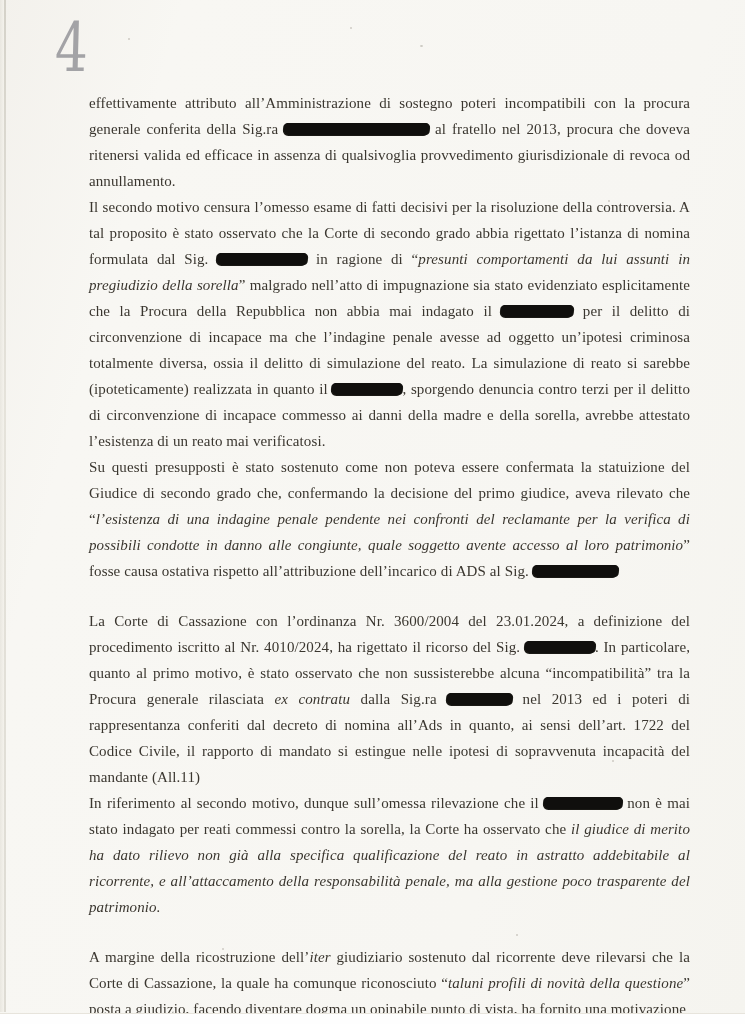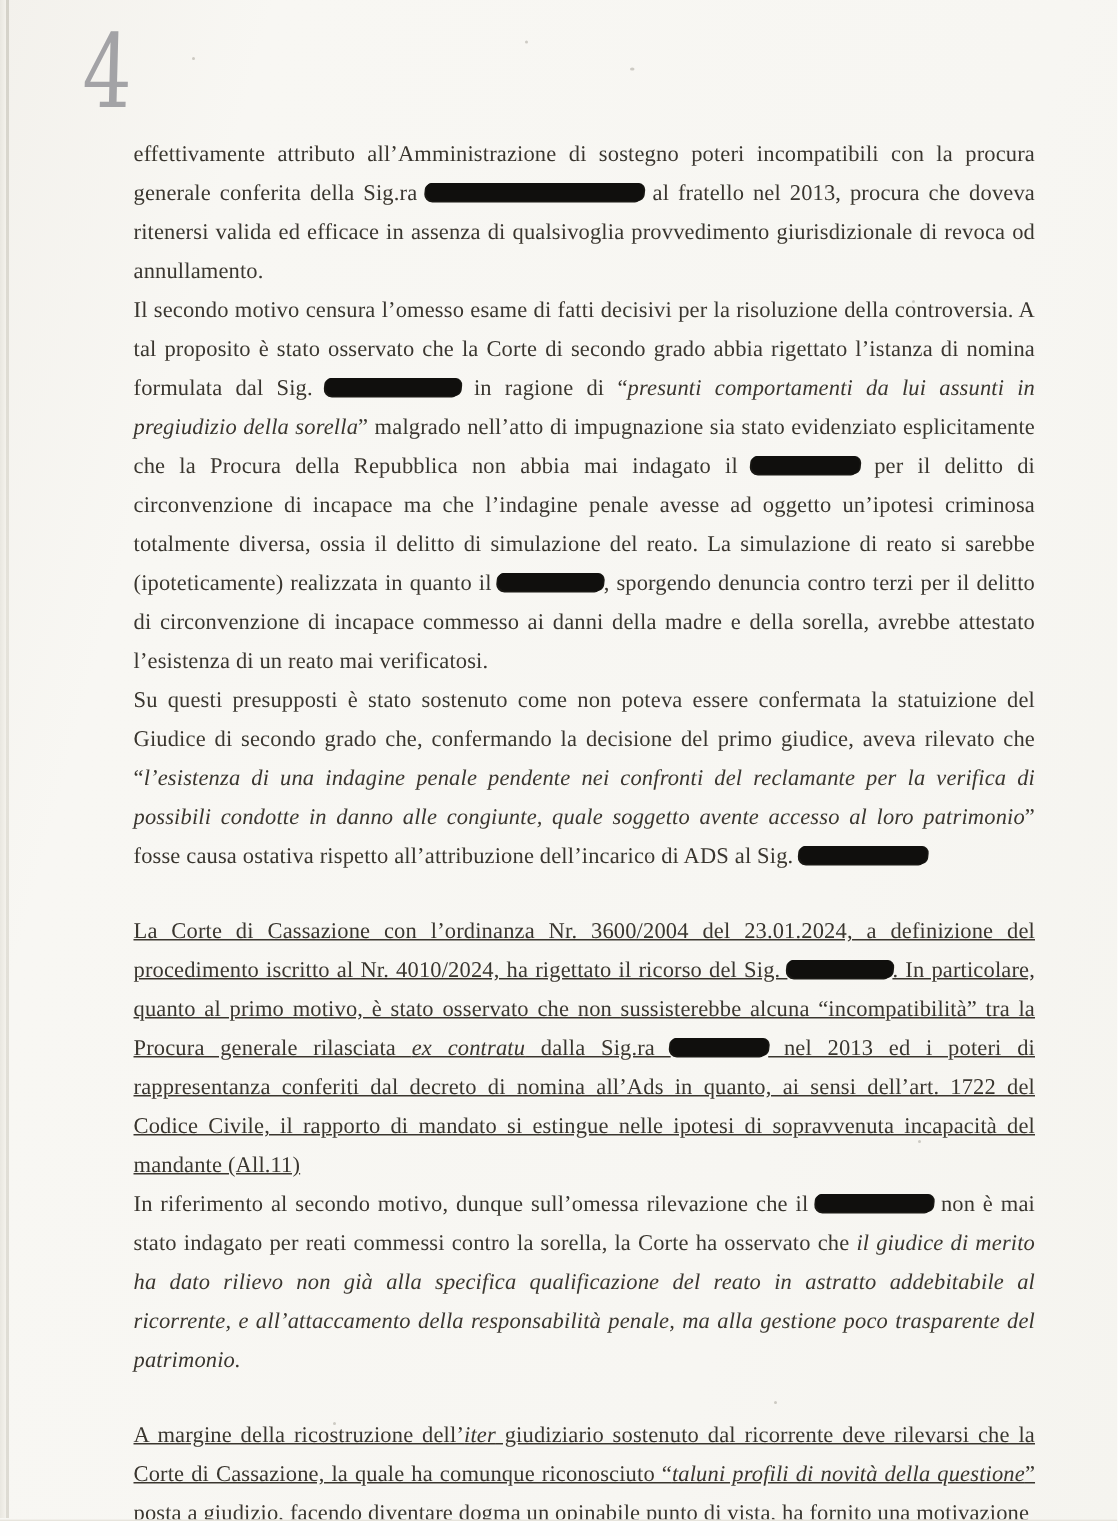--- a/index.html
+++ b/index.html
@@ -34,21 +34,21 @@
     opacity:.8;
   }
   .body-text {
     position:absolute; left:89px; top:90px; width:601px;
     font-size:15px; line-height:26px;
     color:#3a362f;
     text-align:justify;
     letter-spacing:.1px;
   }
   .body-text p { margin:0; }
-  .body-text p.gap { margin-top:24px;text-decoration:underline; }
+  .body-text p.gap { margin-top:24px; }
   .it { font-style:italic; }
   .redaction {
     display:inline-block;
     height:12px;
     background:#100f0d;
     border-radius:3px 5px 4px 6px;
     vertical-align:-1px;
     transform:skewX(-6deg);
     box-shadow:1px 0 0 #1a1915, -1px 1px 0 #1a1915;
   }

